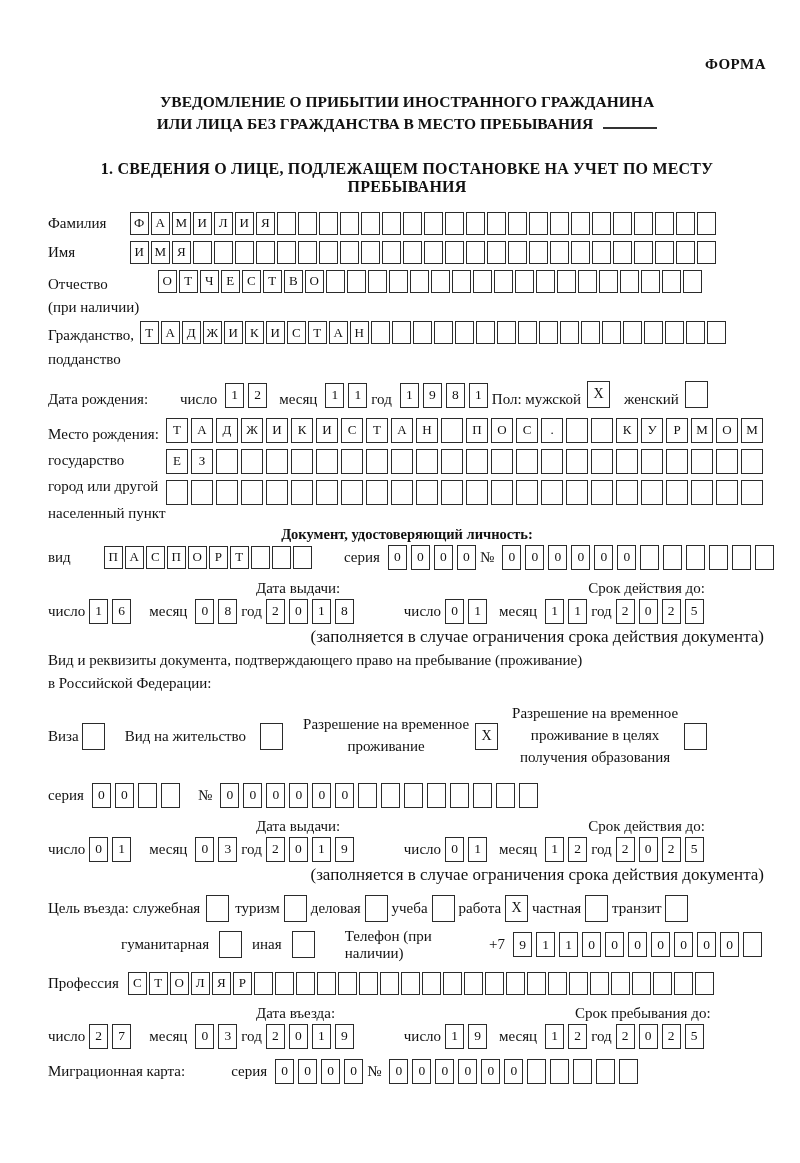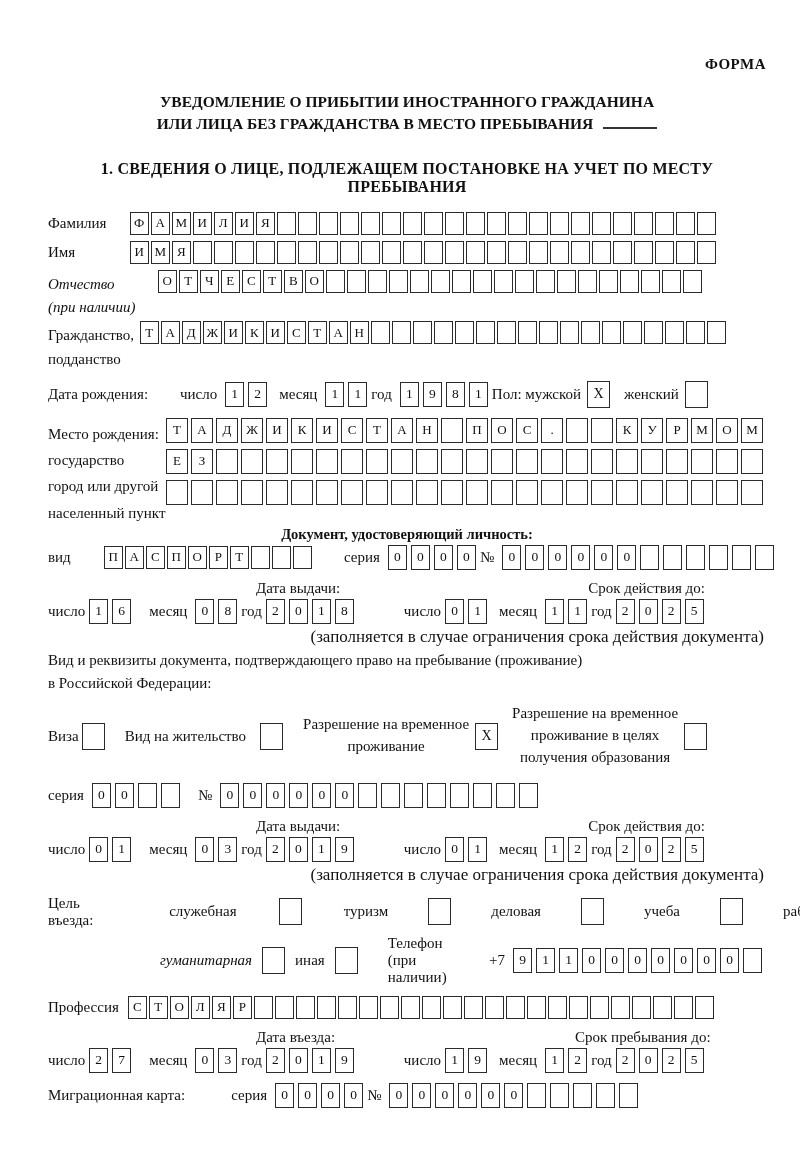--- a/index.html
+++ b/index.html
@@ -130,21 +130,21 @@
         <span class="cell"></span>
         <span class="cell"></span>
         <span class="cell"></span>
         <span class="cell"></span>
         <span class="cell"></span>
         <span class="cell"></span>
       </div>
   </div>
 
   <div class="row">
-    <div class="lbl-col" style="width:110px;font-style:italic;">
+    <div class="lbl-col" style="width:110px;">
       <div>Отчество</div>
       <div>(при наличии)</div>
     </div>
     <div class="cells">
         <span class="cell">О</span>
         <span class="cell">Т</span>
         <span class="cell">Ч</span>
         <span class="cell">Е</span>
         <span class="cell">С</span>
         <span class="cell">Т</span>
@@ -201,21 +201,21 @@
         <span class="cell"></span>
         <span class="cell"></span>
         <span class="cell"></span>
         <span class="cell"></span>
         <span class="cell"></span>
         <span class="cell"></span>
         <span class="cell"></span>
       </div>
   </div>
 
-  <div class="row mt10" style="align-items:center;">
+  <div class="row mt10" style="align-items:flex-end;">
     <div class="lbl" style="width:118px;padding-top:0;">Дата рождения:</div>
     <span class="gap14"></span>
     <span>число</span><span class="gap8"></span>
     <div class="cells date-cells">
         <span class="cell">1</span>
         <span class="cell">2</span>
       </div>
     <span class="gap8"></span><span>месяц</span><span class="gap8"></span>
     <div class="cells date-cells">
         <span class="cell">1</span>
@@ -515,40 +515,40 @@
     <div class="cells date-cells" style="margin-left:4px;">
         <span class="cell">2</span>
         <span class="cell">0</span>
         <span class="cell">2</span>
         <span class="cell">5</span>
       </div>
   </div>
 
   <div class="note-right">(заполняется в случае ограничения срока действия документа)</div>
 
-  <div class="row mt10" style="align-items:center;gap:36px;">
+  <div class="row mt10" style="align-items:center;">
     <span>Цель въезда:</span>&nbsp;
     <span>служебная</span>
     <span class="cb"></span>
     <span>туризм</span>
     <span class="cb" style="margin:0 4px;"></span>
     <span>деловая</span>
     <span class="cb" style="margin:0 4px;"></span>
     <span>учеба</span>
     <span class="cb" style="margin:0 4px;"></span>
     <span>работа</span>
     <span class="cb" style="margin:0 4px;">X</span>
     <span>частная</span>
     <span class="cb" style="margin:0 4px;"></span>
     <span>транзит</span>
     <span class="cb" style="margin:0 4px;"></span>
   </div>
 
   <div class="row" style="align-items:center;">
-    <span style="margin-left:112px;font-style:italic;">гуманитарная</span>
+    <span style="margin-left:73px;">гуманитарная</span>
     <span class="cb" style="margin:0 10px;"></span>
     <span>иная</span>
     <span class="cb" style="margin:0 10px;"></span>
     <span class="gap20"></span>
     <span>Телефон (при наличии)</span>
     <span class="gap30"></span>
     <span>+7</span>
       <span class="gap8"></span>
     <div class="cells date-cells">
         <span class="cell">9</span>

